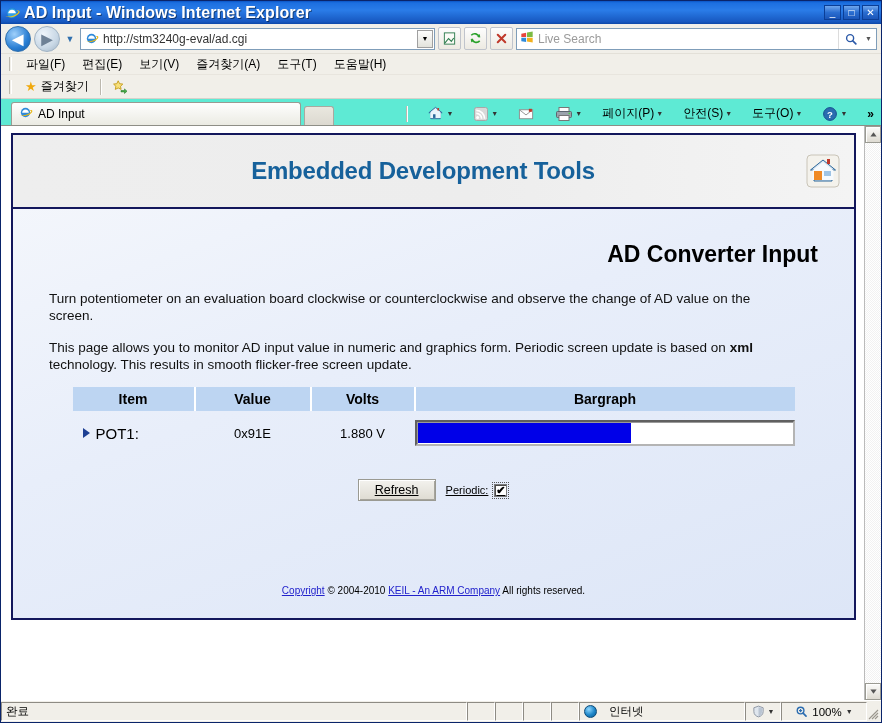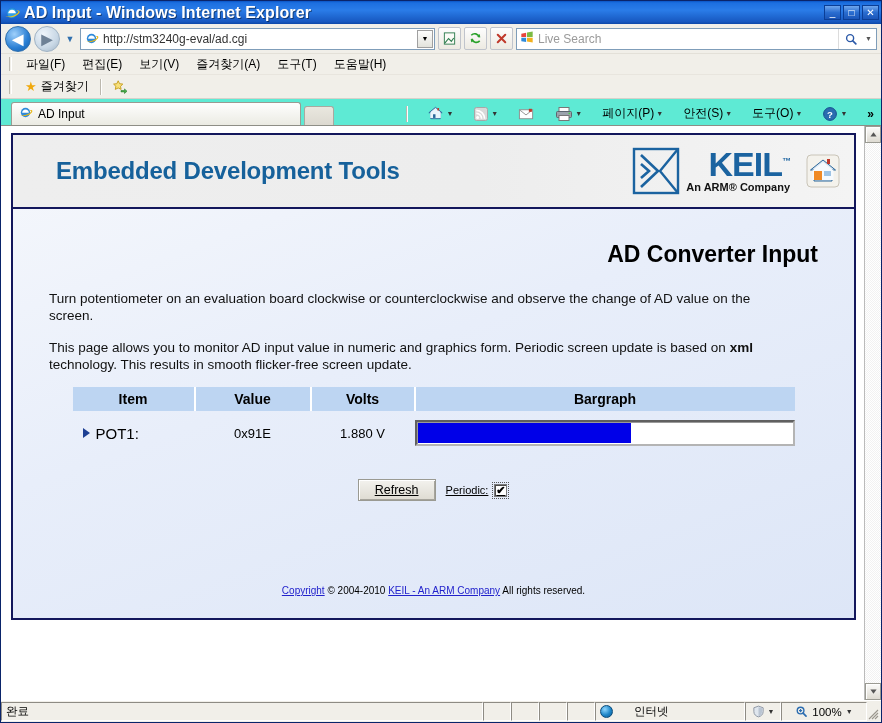--- a/index.html
+++ b/index.html
@@ -165,21 +165,21 @@
     display: flex; flex-direction: column;
   }
   .panel-header {
     height: 74px;
     background: linear-gradient(to right,#eeeeee 0%,#ededed 55%,#f4f4f4 100%);
     border-bottom: 2px solid #13175c;
     display: flex; align-items: center;
     padding: 0 14px 0 0;
   }
   .edt-title {
-    flex: 1; 
+    flex: 1; text-align: center;
     font-size: 24px; font-weight: bold; color: #16619b;
     letter-spacing: -0.2px;
     padding-left: 43px;
   }
   .keil-logo { display: flex; align-items: center; gap: 6px; flex: none; }
   .keil-mark { width: 48px; height: 48px; flex: none; }
   .keil-wordwrap { display: flex; flex-direction: column; align-items: flex-end; }
   .keil-word {
     font-size: 34px; font-weight: bold; color: #1b63a0;
     line-height: 0.92; letter-spacing: -1px; position: relative;
@@ -268,21 +268,21 @@
     display: flex; align-items: stretch; font-size: 11.5px;
   }
   .sb-cell {
     border: 1px solid #b0ada5; border-top-color: #8e8b84; border-left-color: #8e8b84;
     border-right-color: #ffffff; border-bottom-color: #ffffff;
     display: flex; align-items: center; padding: 0 4px; gap: 4px;
     margin: 1px 0 1px 0;
   }
   .sb-status { flex: 1 1 auto; }
   .sb-small { width: 28px; }
-  .sb-zone { width: 150px; justify-content: flex-start; gap: 21px; }
+  .sb-zone { width: 166px; justify-content: flex-start; gap: 12px; }
   .sb-prot { width: 36px; justify-content: center; gap: 3px; }
   .sb-zoom { width: 86px; justify-content: center; gap: 4px; }
   .grip { width: 14px; display: flex; align-items: flex-end; justify-content: flex-end; padding: 0 2px 2px 0; }
 
   .globe { width: 13px; height: 13px; border-radius: 50%;
     background: radial-gradient(circle at 35% 30%, #8fd7ff, #1e86c8 55%, #0b5a94);
     border: 1px solid #0b4a78; flex: none; }
 </style>
 </head>
 <body>
@@ -463,34 +463,20 @@
     </div>
   </div>
 
   <div class="viewport">
     <div class="page">
 
       <div class="content-panel">
 
         <div class="panel-header">
           <div class="edt-title">Embedded Development Tools</div>
-          <div class="keil-logo">
-            <span class="keil-mark">
-              <svg width="48" height="48" viewBox="0 0 48 48">
-                <rect x="2" y="2" width="44" height="44" fill="none" stroke="#1b63a0" stroke-width="2.4"></rect>
-                <path d="M9 8 L26 24 L9 40" fill="none" stroke="#1b63a0" stroke-width="2.6"></path>
-                <path d="M9 17 L17 24 L9 31" fill="none" stroke="#1b63a0" stroke-width="2.6"></path>
-                <path d="M46 2 L28 24 L46 46" fill="none" stroke="#1b63a0" stroke-width="2.4"></path>
-              </svg>
-            </span>
-            <span class="keil-wordwrap">
-              <span class="keil-word"><span>KEIL</span><span class="keil-tm">™</span></span>
-              <span class="keil-sub">An ARM® Company</span>
-            </span>
-          </div>
           <span class="home-chip">
             <svg width="34" height="34" viewBox="0 0 34 34">
               <rect x="1" y="1" width="32" height="32" rx="4" fill="#f4f2ec" stroke="#c9c4b8"></rect>
               <path d="M17 6L4.5 16h3.5v11h18V16h3.5z" fill="#d9e6f2" stroke="#2a6699"></path>
               <path d="M17 8L6.5 16.5V26h21V16.5z" fill="#f6fafd"></path>
               <rect x="8" y="17" width="8" height="9" fill="#f08a24"></rect>
               <rect x="18" y="17" width="7" height="5" fill="#9fc4e4"></rect>
               <rect x="21" y="5" width="3" height="5" fill="#c0392b"></rect>
             </svg>
           </span>

